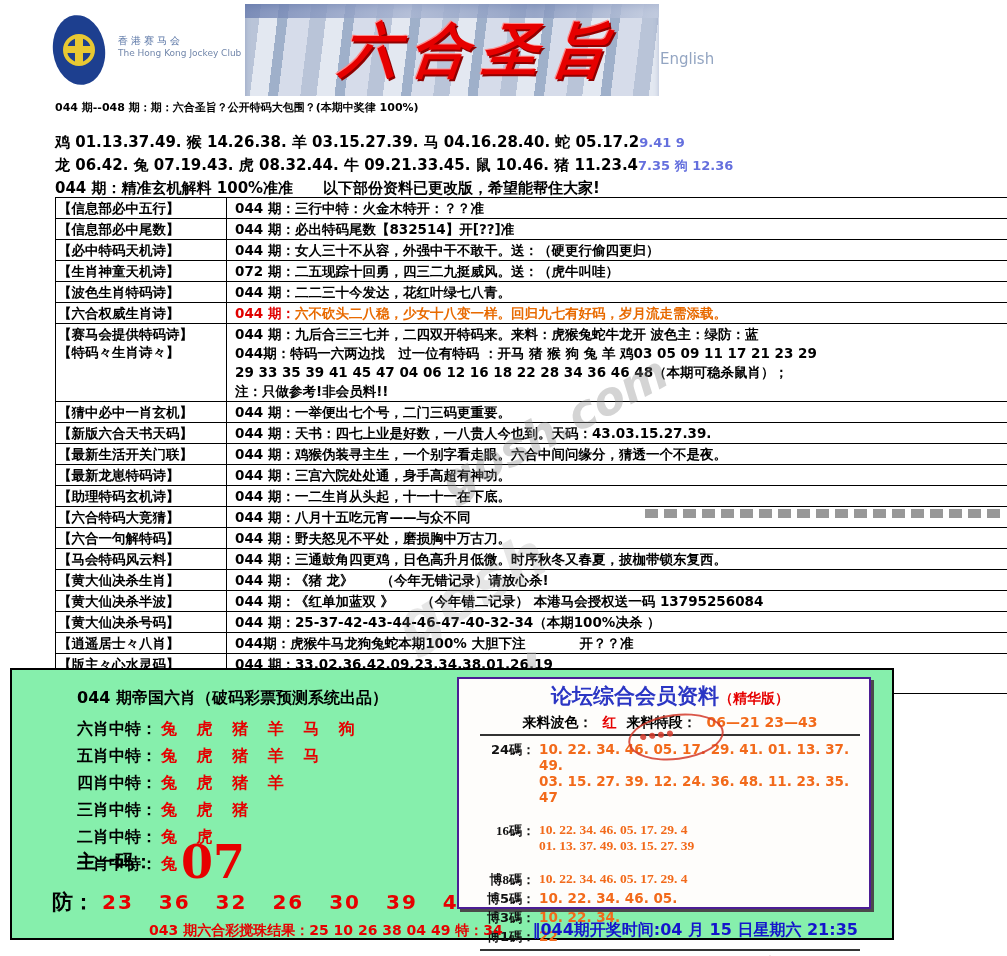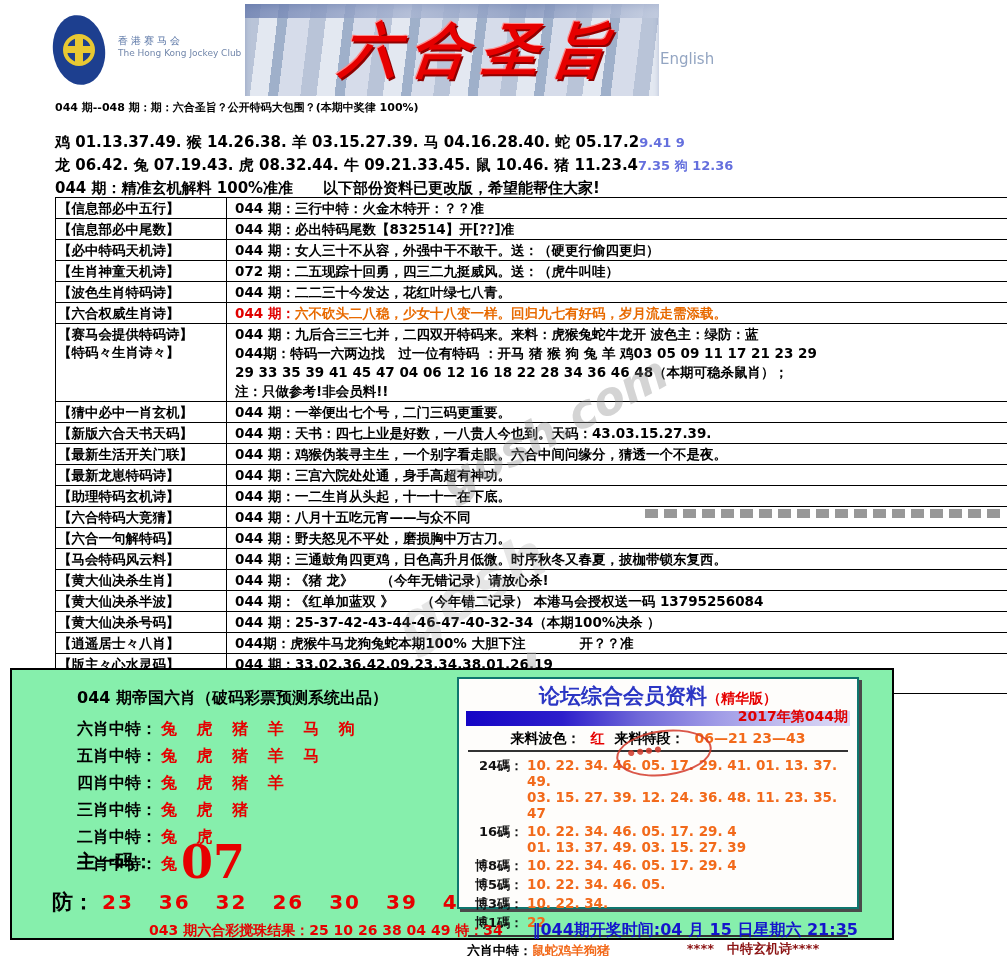--- a/index.html
+++ b/index.html
@@ -57,36 +57,36 @@
   .imp-row{font-size:16px;line-height:27px;white-space:nowrap;}
   .imp-row .val{color:#e60000;letter-spacing:7px;margin-left:4px;}
   .main-code{position:absolute;left:65px;top:165px;font-weight:bold;font-size:19px;}
   .main-code .big{font-family:"DejaVu Serif","Liberation Serif",serif;
     font-size:46px;color:#e60000;margin-left:28px;vertical-align:-10px;}
   .guard{position:absolute;left:40px;top:218px;font-weight:bold;font-size:21px;white-space:nowrap;}
   .guard .nums{color:#e60000;font-size:20px;letter-spacing:2px;word-spacing:16px;margin-left:8px;}
 
   
   .member{position:absolute;left:445px;top:7px;width:398px;height:228px;
-    border:2px solid #0f766e;box-shadow:3px 3px 0 #4a4a4a;background:#fefdfb;}
+    border:2px solid #4c1d95;box-shadow:3px 3px 0 #4a4a4a;background:#fefdfb;padding-left:12px;}
   .m-title{text-align:center;font-size:21px;font-weight:bold;color:#2b36c4;padding-top:3px;white-space:nowrap;}
   .m-title .edition{color:#e60000;font-size:14px;}
   .m-bar{height:15px;margin:1px 7px 0 7px;position:relative;
     background:linear-gradient(90deg,#1505c5 0%,#2d1ecb 25%,#6f68d8 45%,#9f9ae6 65%,#c6c3f0 85%,#dddbf6 100%);}
   .m-issue{position:absolute;right:2px;top:-3px;color:#e00000;font-weight:bold;font-size:14px;}
   .m-source{position:relative;display:flex;justify-content:center;gap:10px;
     font-size:14px;font-weight:bold;padding:4px 0 2px 0;margin:0 9px;border-bottom:2px solid #333;}
   .m-source .red{color:#e60000;}
   .m-source .orange{color:#f26a1b;}
   .stamp{position:absolute;left:148px;top:4px;width:92px;height:42px;
     border:2px solid #d43a2a;border-radius:50%;transform:rotate(-7deg);opacity:.85;}
   .stamp i{position:absolute;left:10px;top:12px;font-size:8px;color:#d43a2a;font-style:normal;letter-spacing:2px;}
   .m-codes{padding:5px 6px 0 6px;font-weight:bold;}
   .c-row{display:flex;margin-bottom:1px;}
-  .c-gap{margin-top:2px;}
+  .c-gap{margin-top:17px;font-family:Liberation Serif, serif;}
   .c-label{width:58px;min-width:58px;text-align:right;font-size:13px;color:#111;}
   .c-vals{color:#f26a1b;font-size:13.5px;line-height:16px;padding-left:4px;white-space:pre-line;}
   .m-divider{border-top:2px solid #333;margin:3px 9px 0 9px;}
   .m-bottom{display:flex;padding:3px 8px 0 8px;font-weight:bold;}
   .mb-left{width:190px;}
   .mb-row{font-size:13px;line-height:21px;white-space:nowrap;}
   .mb-row .val{color:#f26a1b;}
   .mb-right{flex:1;text-align:center;color:#b01010;}
   .mb-right .pt{font-size:13px;color:#8c1414;margin-bottom:2px;}
 
@@ -272,23 +272,20 @@
   </div>
 
   <div class="guard">
     <span>防：</span><span class="nums">23 36 32 26 30 39 41 06 42 37</span>
   </div>
 
   <div class="member">
     <div class="m-title">
       <span>论坛综合会员资料</span><span class="edition">（精华版）</span>
     </div>
-    <div class="m-bar">
-      <span class="m-issue">2017年第044期</span>
-    </div>
     <div class="m-source">
       <span>来料波色：</span>
         <span class="red">红</span>
       <span>来料特段：</span>
         <span class="orange">06—21  23—43</span>
       <span class="stamp">
           <i>●●●●</i>
         </span>
     </div>
     <div class="m-codes" id="member-codes">

